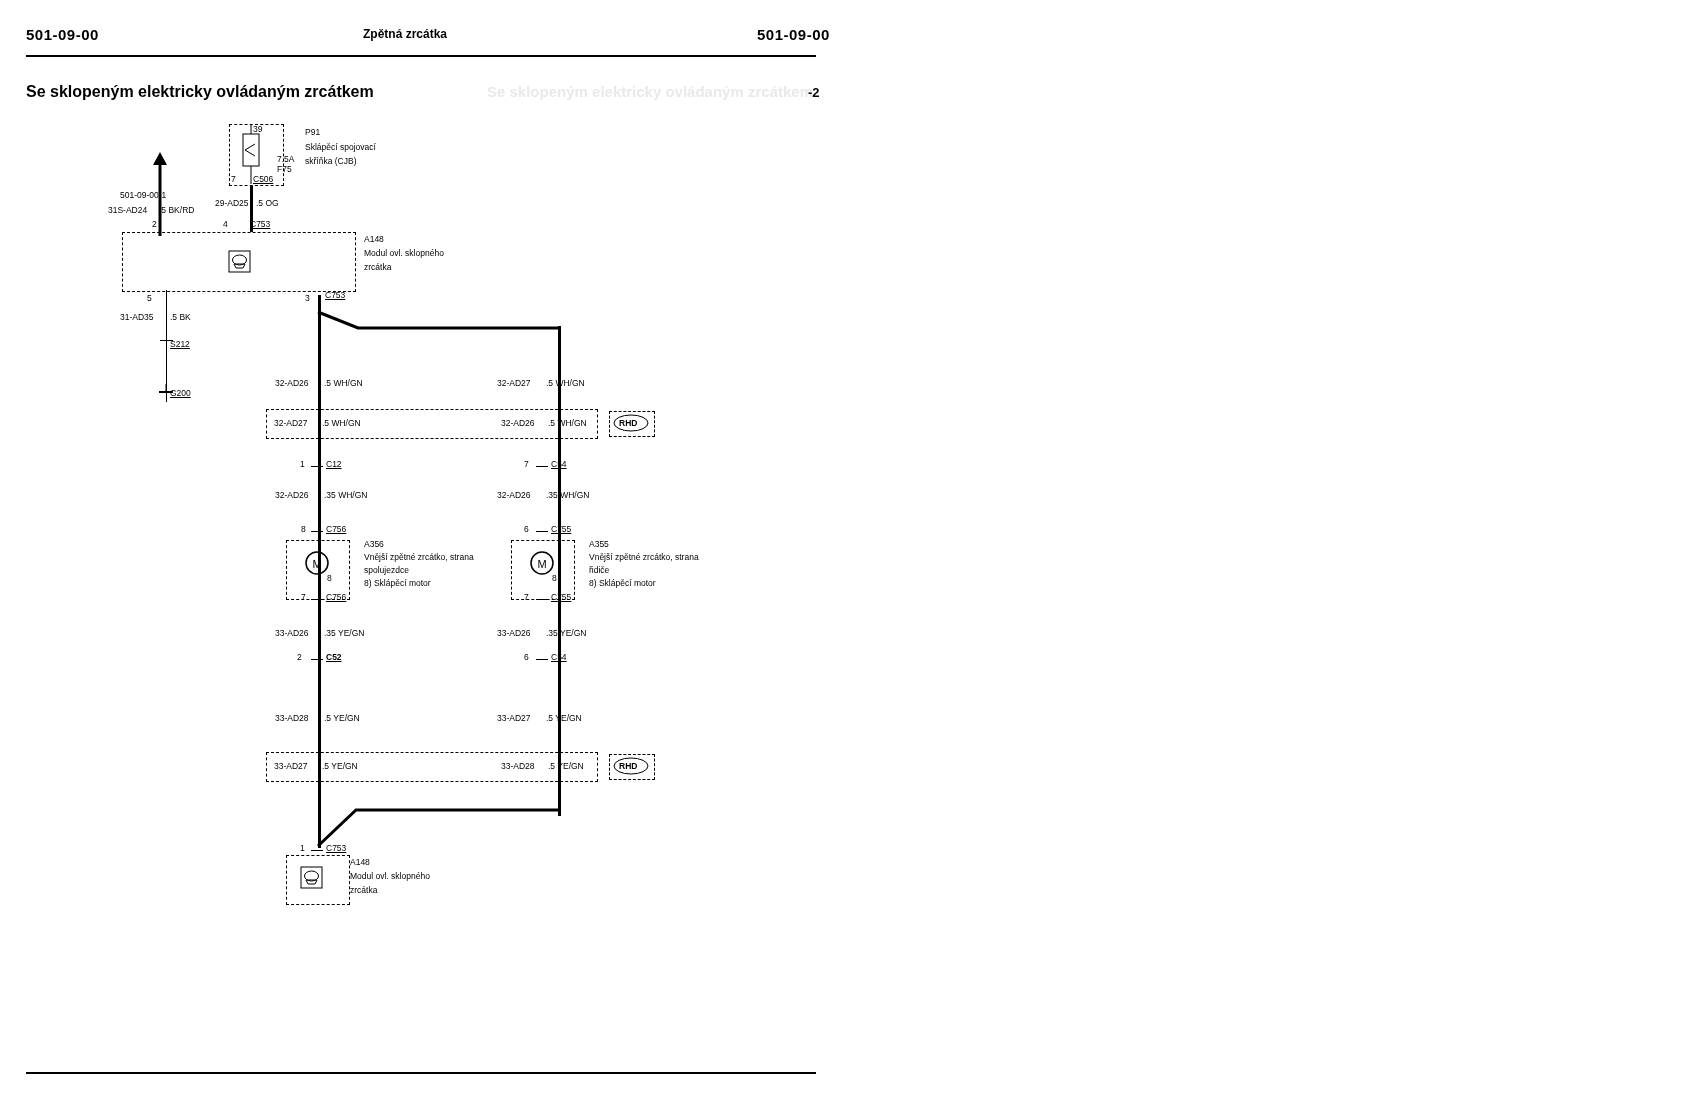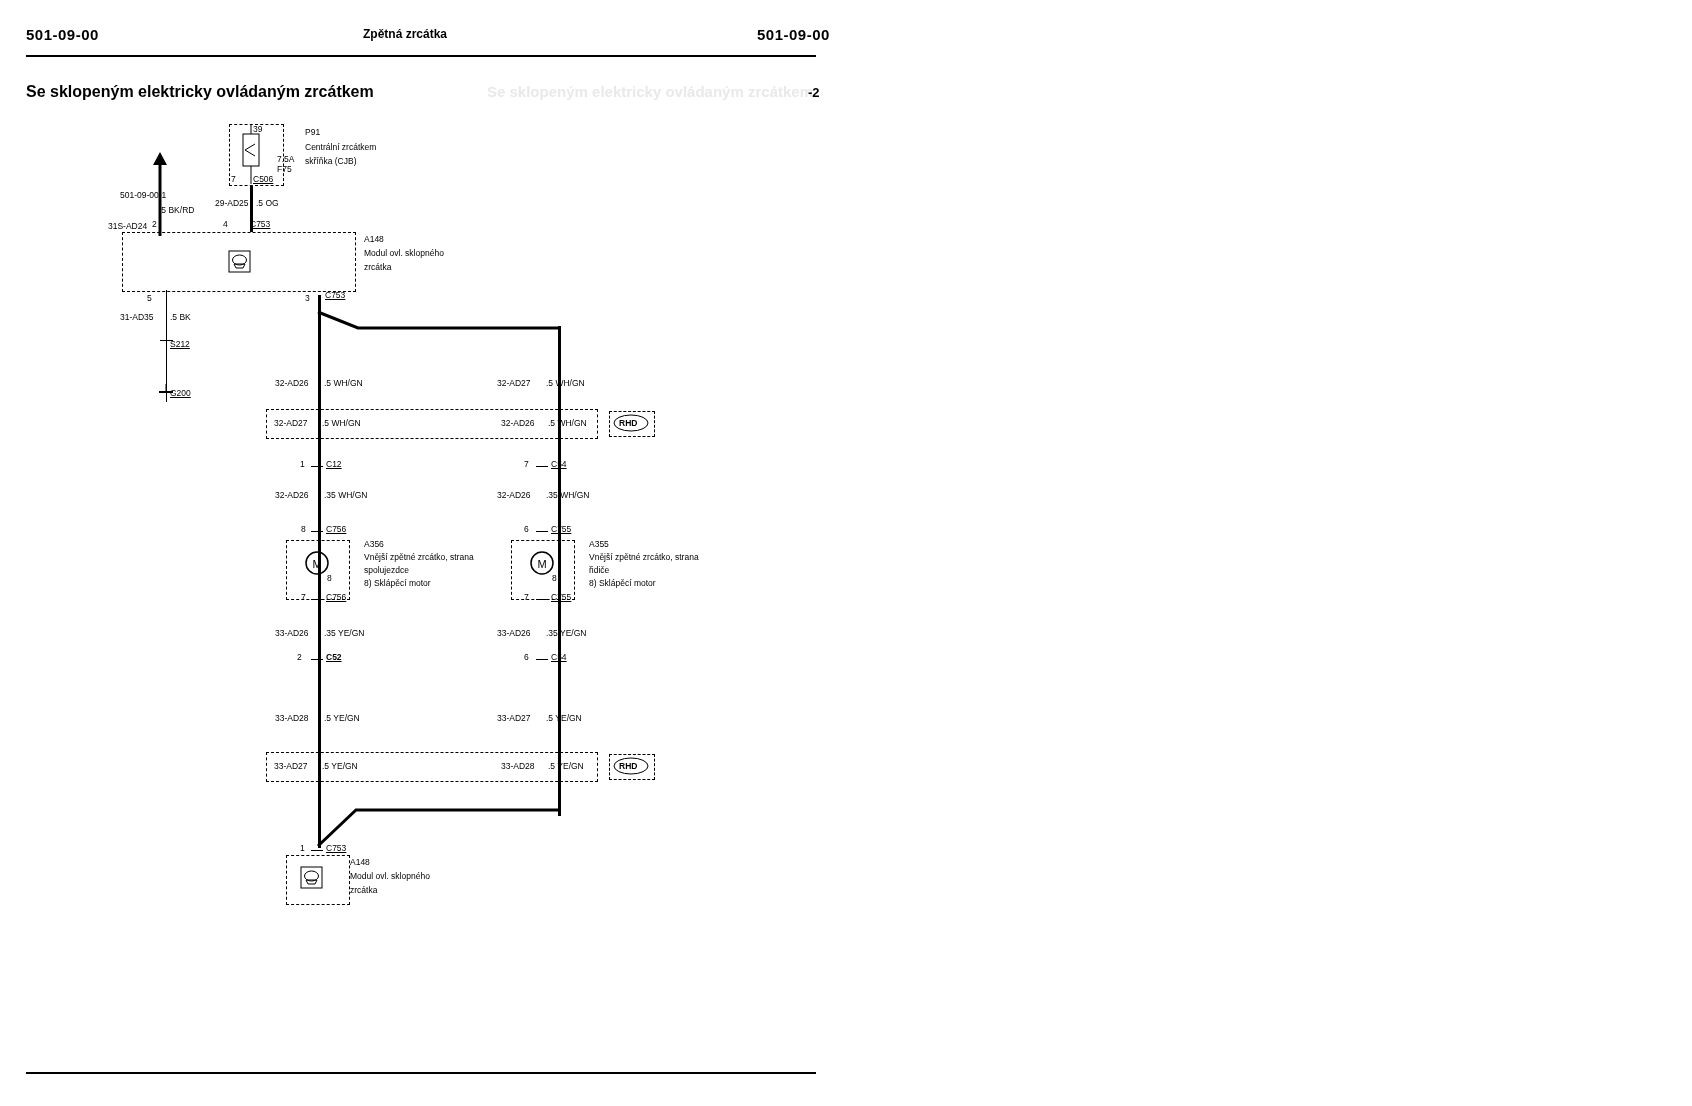--- a/index.html
+++ b/index.html
@@ -42,21 +42,21 @@
   <div class="rule-bottom"></div>
 
   <div class="secttitle">Se sklopeným elektricky ovládaným zrcátkem</div>
   <div class="pagenum">-2</div>
 
   <div class="dash-box" style="left:229px;top:124px;width:53px;height:60px;"></div>
   <div class="lbl" style="left:253px;top:124px;">39</div>
   <div class="lbl" style="left:277px;top:132px;margin-top:32px;">F75</div>
   <div class="lbl" style="left:277px;top:154px;">7.5A</div>
   <div class="lbl" style="left:305px;top:127px;">P91</div>
-  <div class="lbl" style="left:305px;top:142px;">Centrální zrcátkem</div>
+  <div class="lbl" style="left:305px;top:142px;">Sklápěcí spojovací</div>
   <div class="lbl" style="left:305px;top:156px;">skříňka (CJB)</div>
 
   <svg style="left:229px;top:124px;" width="60" height="62">
     <rect x="14" y="10" width="16" height="32" fill="none" stroke="#000" stroke-width="1"></rect>
     <line x1="22" y1="0" x2="22" y2="10" stroke="#000" stroke-width="1"></line>
     <line x1="22" y1="42" x2="22" y2="60" stroke="#000" stroke-width="1"></line>
     <path d="M26 20 L16 26 L26 32" fill="none" stroke="#000" stroke-width="1"></path>
   </svg>
 
   <div class="lbl" style="left:231px;top:174px;">7</div>
@@ -66,21 +66,21 @@
   <div class="lbl" style="left:215px;top:198px;">29-AD25</div>
   <div class="lbl" style="left:256px;top:198px;">.5 OG</div>
   <div class="lbl" style="left:223px;top:219px;">4</div>
   <div class="lbl u" style="left:250px;top:219px;">C753</div>
 
   <svg style="left:140px;top:152px;" width="40" height="84">
     <line x1="20" y1="8" x2="20" y2="84" stroke="#000" stroke-width="3"></line>
     <path d="M20 0 L13 13 L27 13 Z" fill="#000"></path>
   </svg>
   <div class="lbl" style="left:120px;top:152px;margin-top:38px;">501-09-00-1</div>
-  <div class="lbl" style="left:108px;top:205px;margin-top:16px;">31S-AD24</div>
+  <div class="lbl" style="left:108px;top:205px;">31S-AD24</div>
   <div class="lbl" style="left:159px;top:205px;">.5 BK/RD</div>
   <div class="lbl" style="left:152px;top:219px;">2</div>
 
   <div class="dash-box" style="left:122px;top:232px;width:232px;height:58px;"></div>
   <svg style="left:228px;top:250px;" width="24" height="24">
     <rect x="1" y="1" width="21" height="21" fill="none" stroke="#000" stroke-width="1"></rect>
     <ellipse cx="11.5" cy="10" rx="7" ry="5" fill="none" stroke="#000" stroke-width="1"></ellipse>
     <path d="M6 14 L17 14 L15 18 L8 18 Z" fill="none" stroke="#000" stroke-width="1"></path>
   </svg>
   <div class="lbl" style="left:364px;top:234px;">A148</div>

